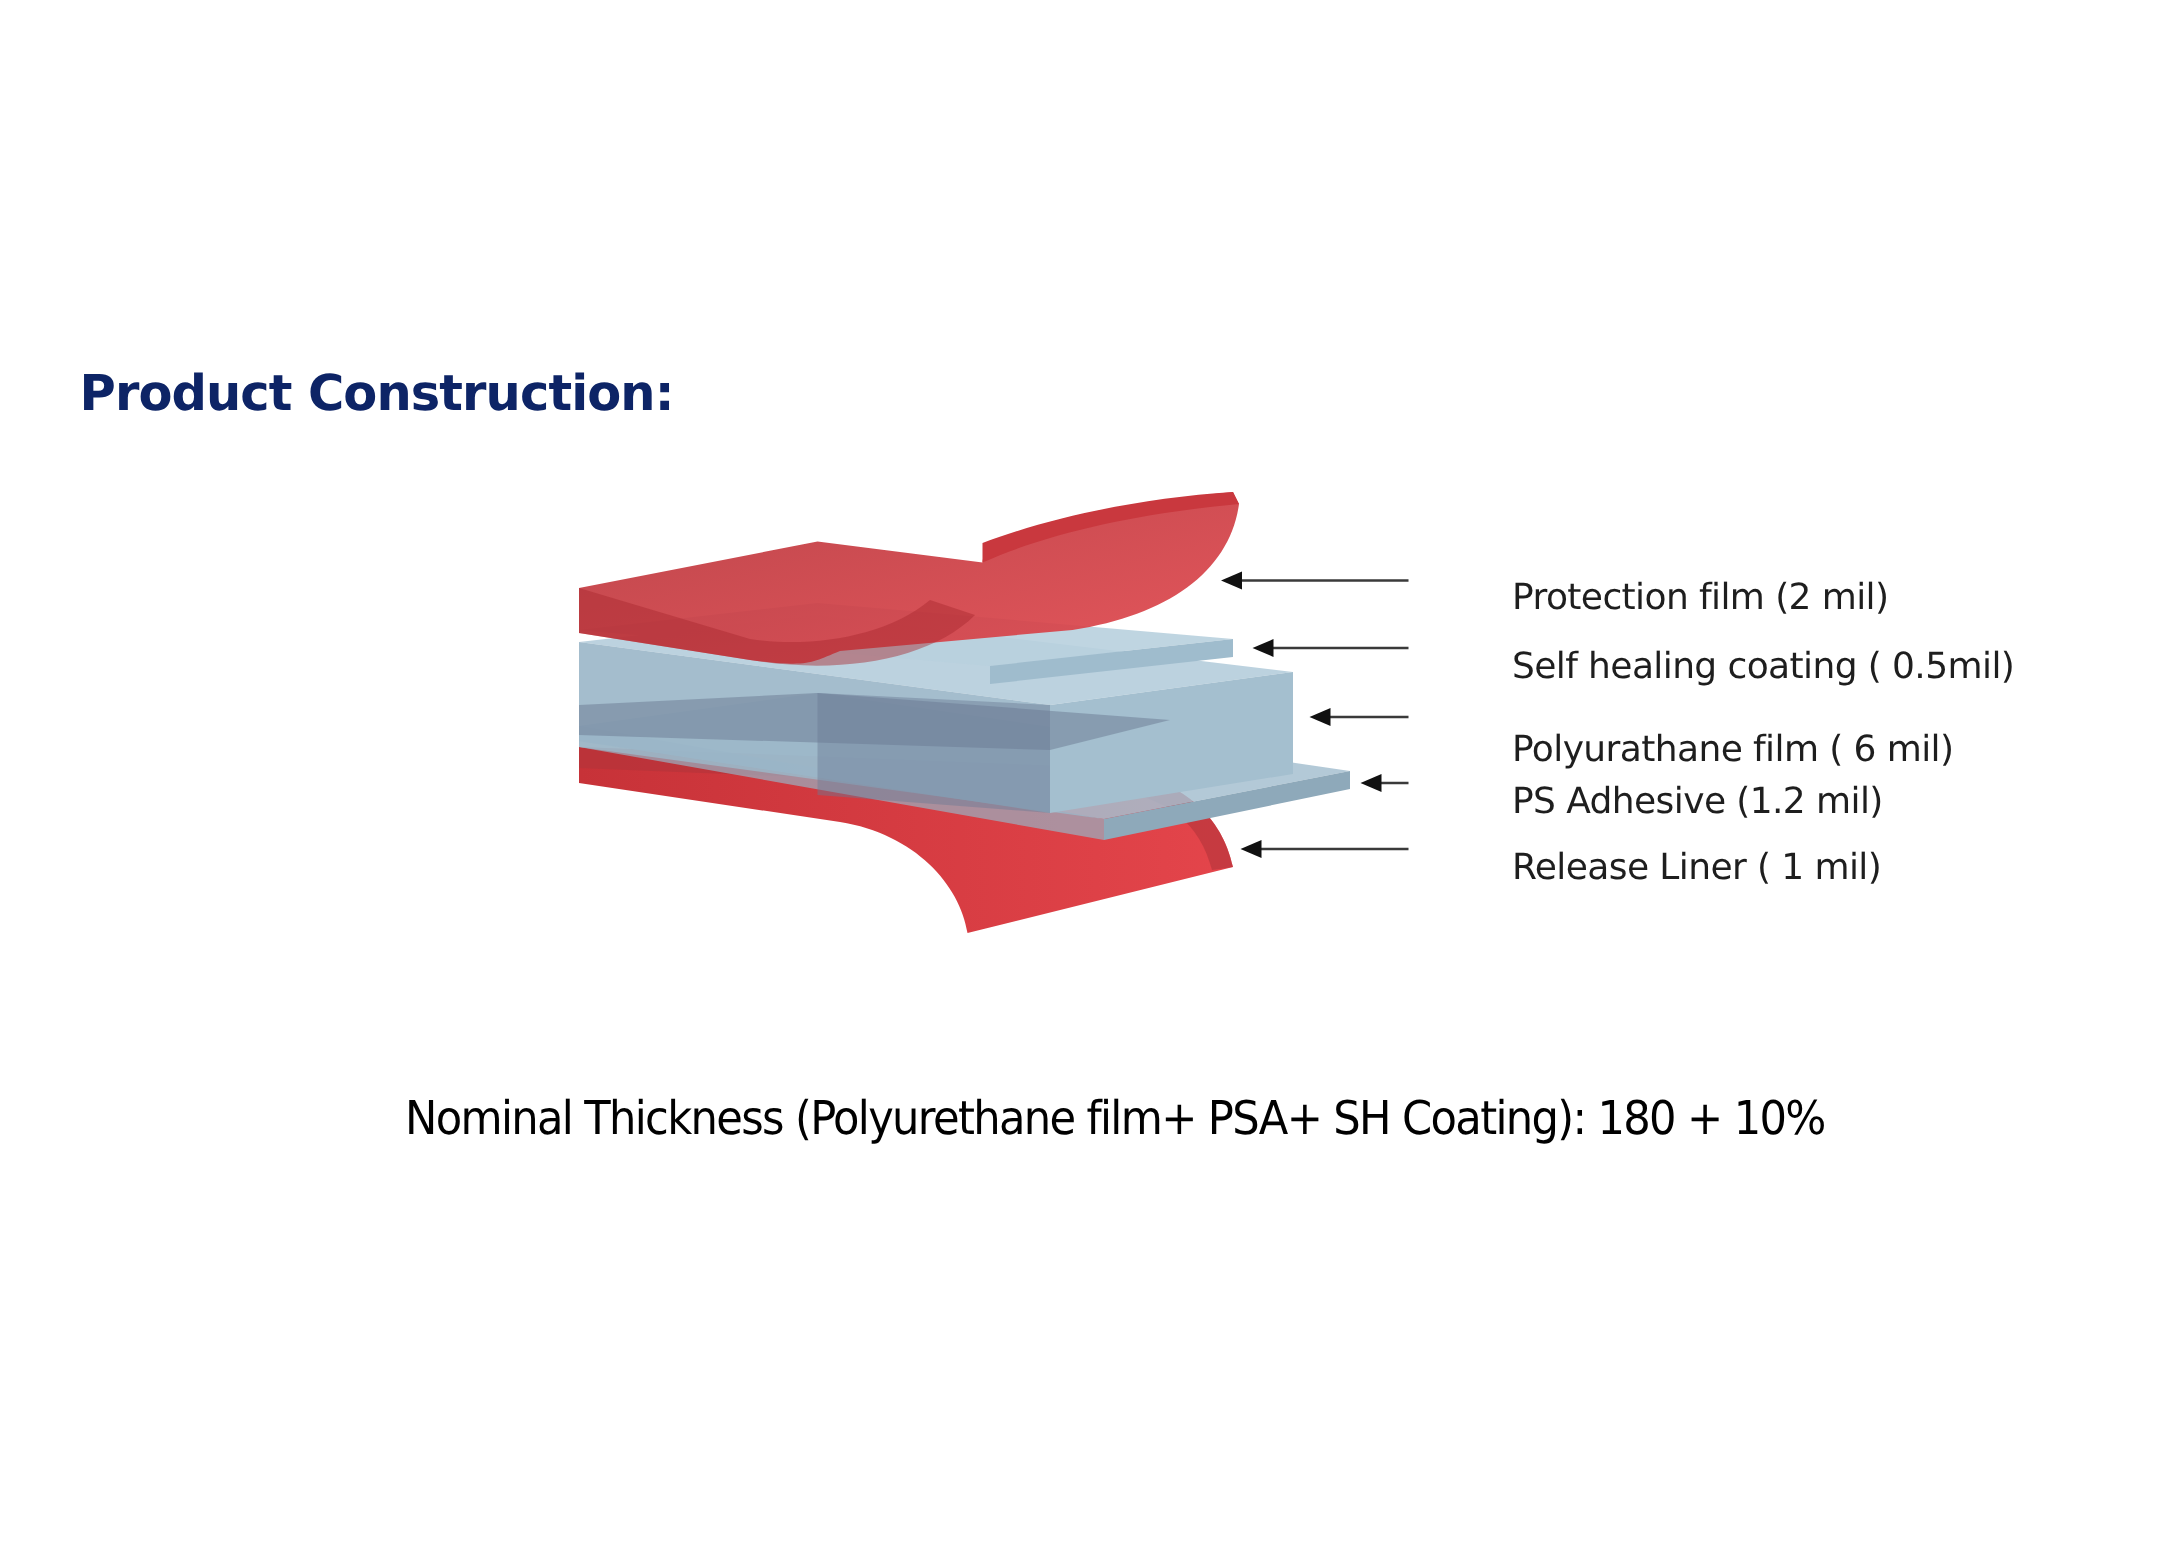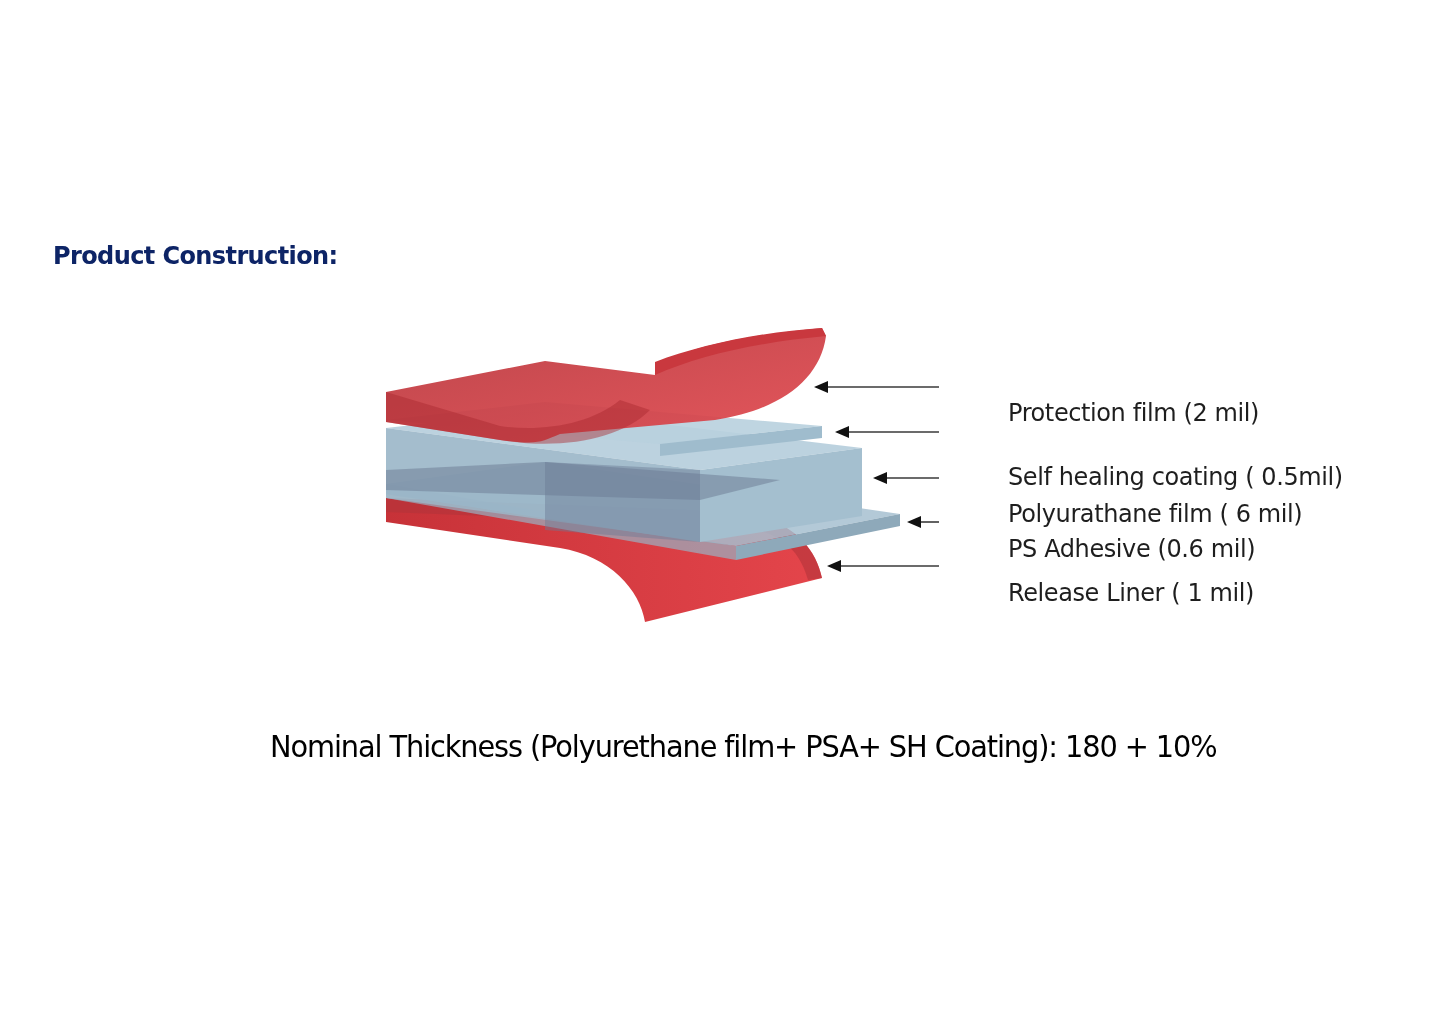--- a/index.html
+++ b/index.html
@@ -1,27 +1,27 @@
 <!DOCTYPE html>
 <html><head>
   <meta charset="utf-8">
   <style>
     html, body { margin: 0; padding: 0; background: #ffffff; }
     body { width: 1445px; height: 1032px; position: relative; overflow: hidden; font-family: "Liberation Sans", "DejaVu Sans", sans-serif; }
     .heading {
       position: absolute; left: 53px; top: 242px;
       font-family: "DejaVu Sans", "Liberation Sans", sans-serif;
-      font-weight: bold; font-size: 24px; color: #0d2466; letter-spacing: -0.6px;
+      font-weight: bold; font-size: 33px; color: #0d2466; letter-spacing: -0.6px;
       white-space: nowrap;
     }
     .diagram { position: absolute; left: 0; top: 0; width: 1445px; height: 1032px; }
     .label {
       position: absolute; left: 1008px;
       font-family: "DejaVu Sans", "Liberation Sans", sans-serif;
-      font-size: 24px; color: #1e1e1e; white-space: nowrap; letter-spacing: -0.4px; margin-top: 15px;
+      font-size: 24px; color: #1e1e1e; white-space: nowrap; letter-spacing: -0.4px;
     }
     .footnote {
       position: absolute; left: 270px; top: 728px;
       font-family: "DejaVu Sans", "Liberation Sans", sans-serif;
       font-size: 31px; color: #000000; white-space: nowrap; letter-spacing: -1.2px;
       transform: scaleX(0.93); transform-origin: left top;
     }
   </style>
 </head>
 <body>
@@ -88,18 +88,18 @@
       <polygon points="907,522 921,516 921,528" stroke="none"></polygon>
     </g>
     <g>
       <line x1="939" y1="566" x2="834" y2="566"></line>
       <polygon points="827,566 841,560 841,572" stroke="none"></polygon>
     </g>
   </g>
 </svg>
 
 <div class="label" style="top:384px;">Protection film (2 mil)</div>
-<div class="label" style="top:448px;">Self healing coating ( 0.5mil)</div>
+<div class="label" style="top:430px;">Self healing coating ( 0.5mil)</div>
 <div class="label" style="top:485px;">Polyurathane film ( 6 mil)</div>
-<div class="label" style="top:520px;">PS Adhesive (0.6 mil)</div>
+<div class="label" style="top:520px;">PS Adhesive (1.2 mil)</div>
 <div class="label" style="top:564px;">Release Liner ( 1 mil)</div>
 
 <div class="footnote">Nominal Thickness (Polyurethane film+ PSA+ SH Coating): 180 + 10%</div>
 
 </body></html>

